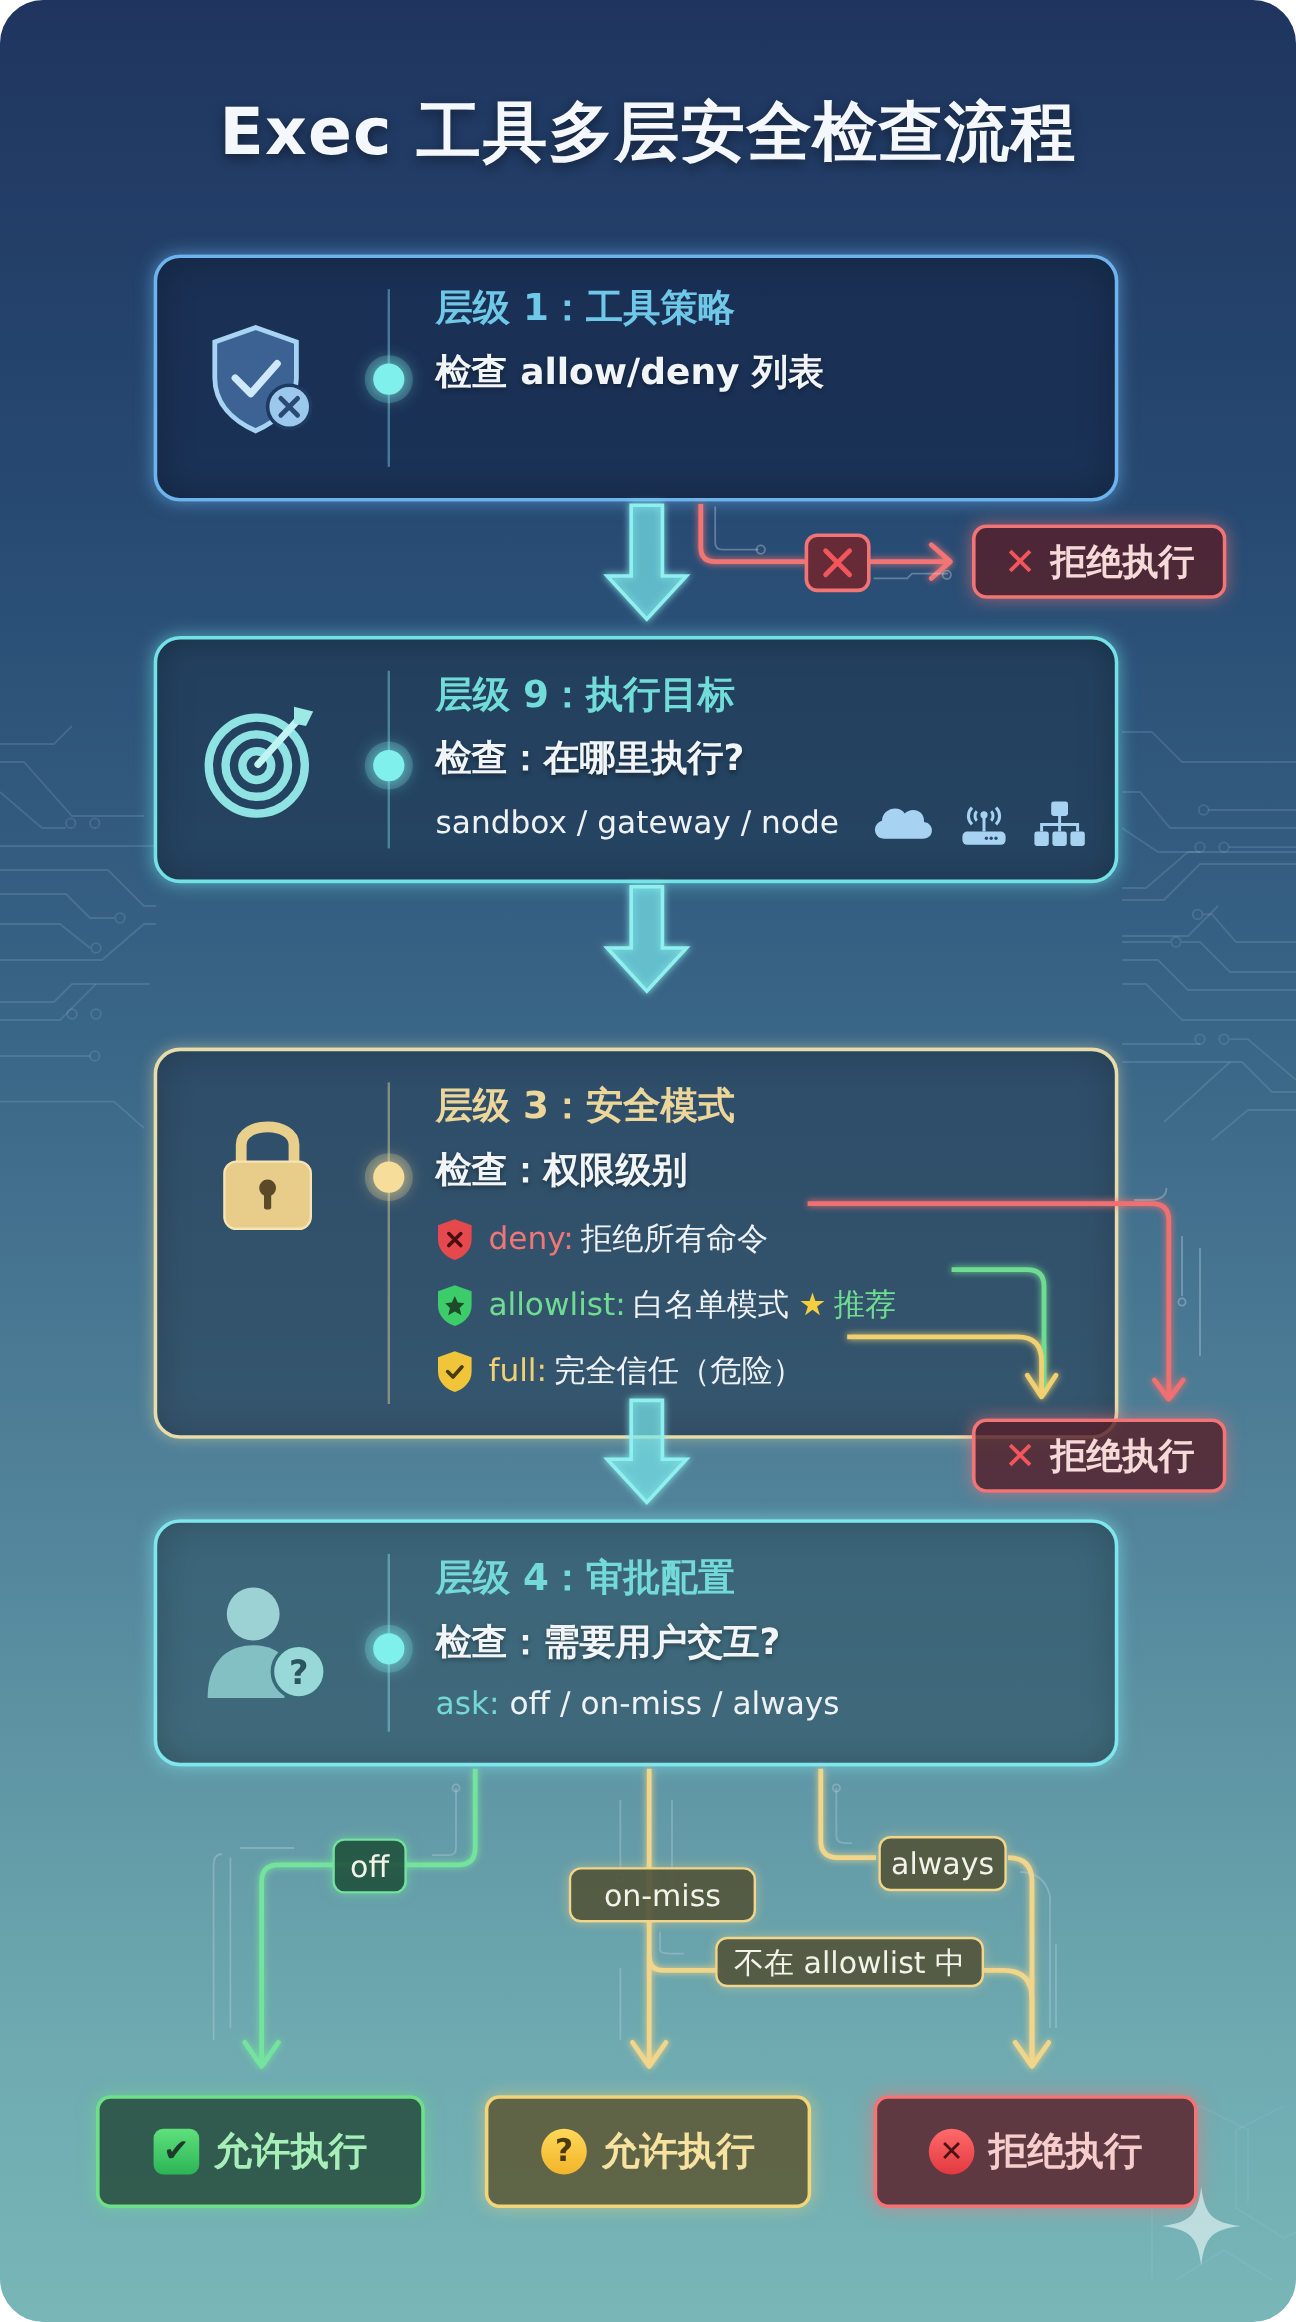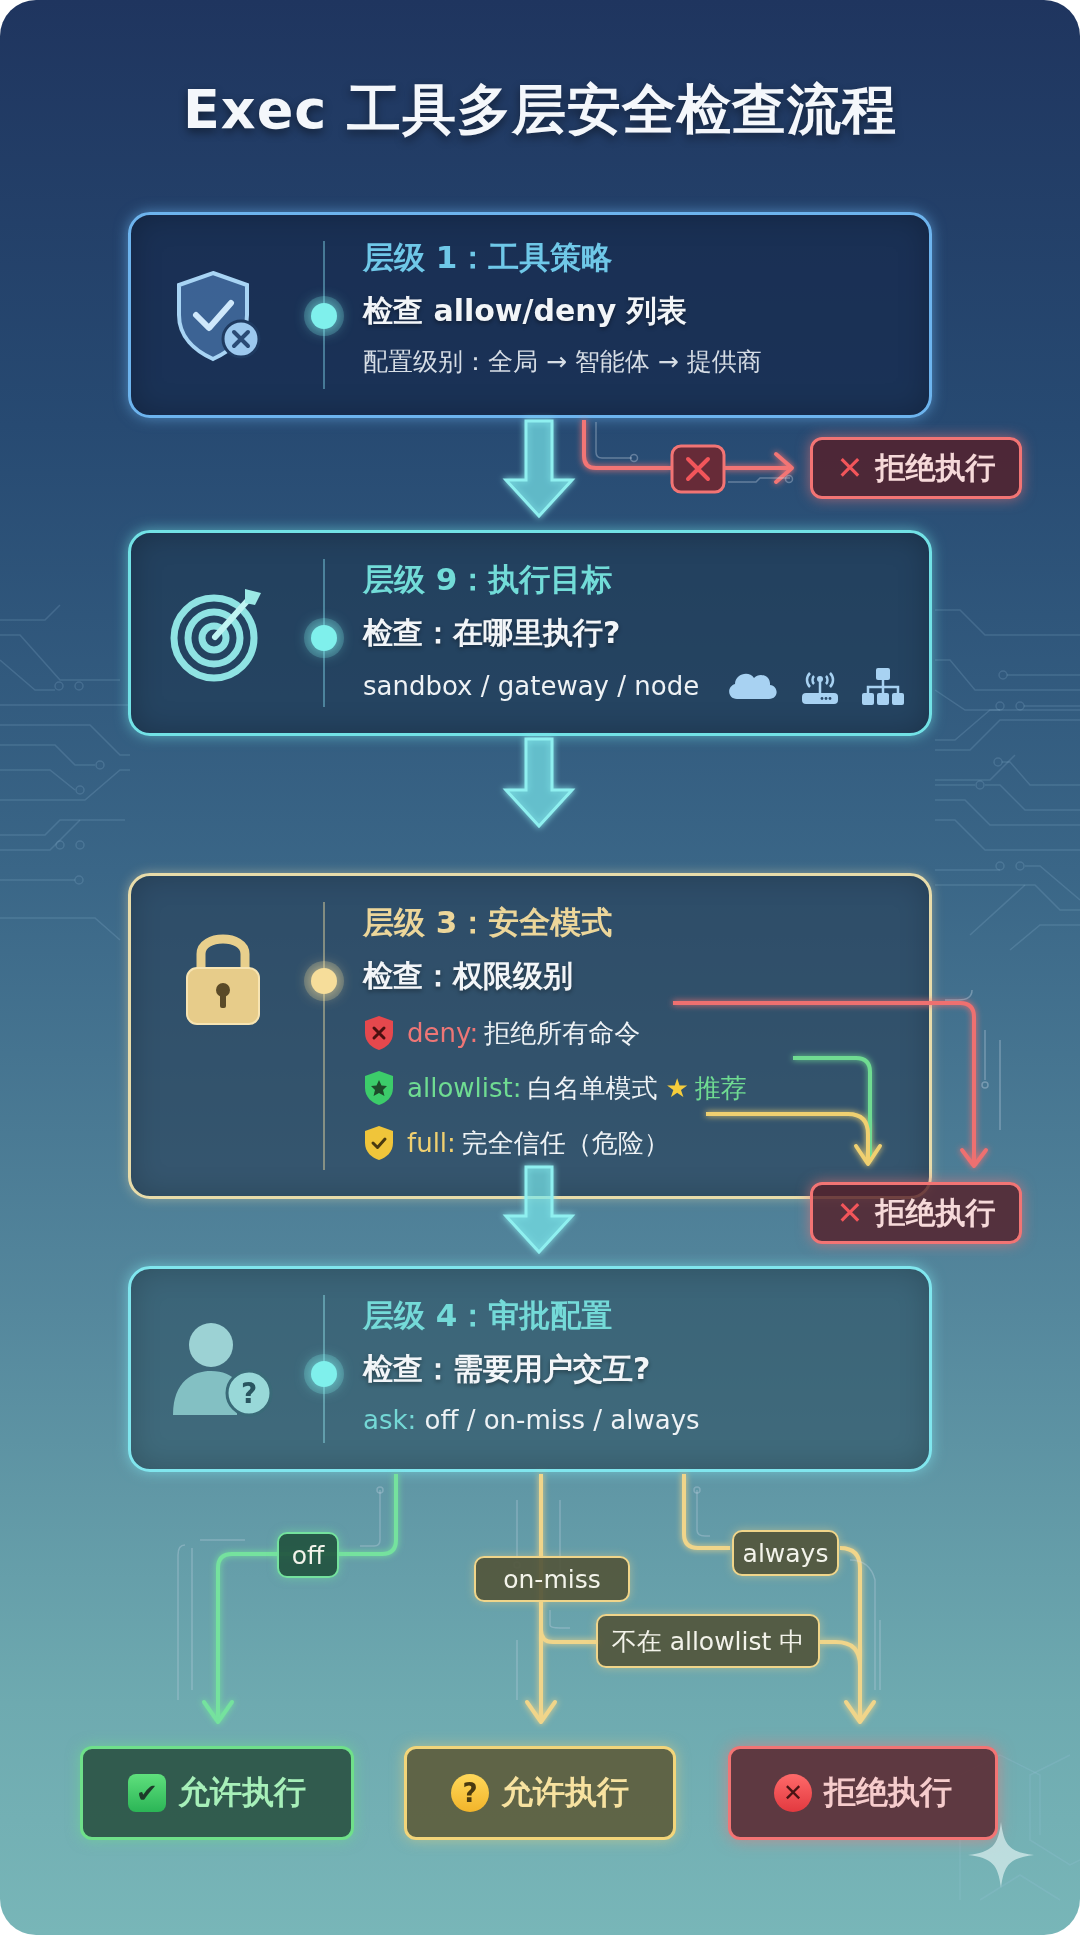--- a/index.html
+++ b/index.html
@@ -162,21 +162,20 @@
         <path d="M27 48 L40 61 L62 36" fill="none" stroke="#cfe8fb" stroke-width="6" stroke-linecap="round" stroke-linejoin="round"></path>
         <circle cx="72" cy="72" r="18" fill="#9cc8ee" stroke="#1f3a60" stroke-width="3"></circle>
         <path d="M65 65 L79 79 M79 65 L65 79" stroke="#2a4a75" stroke-width="4" stroke-linecap="round"></path>
       </svg>
     </div>
     <div class="divider"></div>
     <div class="dot"></div>
     <div class="text" style="top:22px;">
       <div class="lvl">层级 1：工具策略</div>
       <div class="check">检查 allow/deny 列表</div>
-      <div class="sub">配置级别：全局 → 智能体 → 提供商</div>
     </div>
   </div>
 
   <div class="card c2">
     <div class="icon" style="top:50px;">
       <svg width="100" height="100" viewBox="0 0 100 100">
         <circle cx="45" cy="55" r="40" fill="none" stroke="#8fe3e3" stroke-width="7"></circle>
         <circle cx="45" cy="55" r="26" fill="none" stroke="#8fe3e3" stroke-width="7"></circle>
         <circle cx="45" cy="55" r="12" fill="none" stroke="#8fe3e3" stroke-width="7"></circle>
         <path d="M46 54 L80 16" stroke="#bff4f2" stroke-width="6" stroke-linecap="round"></path>
@@ -365,21 +364,21 @@
   </div>
 
   <div class="reject" style="left:810px; top:1182px; width:212px;">
     <span class="x">✕</span>
     <span>拒绝执行</span>
   </div>
 
   <div class="pill pill-off" style="left:277px; top:1532px; width:62px;">off</div>
   <div class="pill pill-y" style="left:474px; top:1556px; width:156px;">on-miss</div>
   <div class="pill pill-y" style="left:732px; top:1530px; width:107px;">always</div>
-  <div class="pill pill-y" style="left:596px; top:1614px; width:224px; height:54px;">不在 allowlist 中</div>
+  <div class="pill pill-y" style="left:596px; top:1614px; width:224px; height:42px;">不在 allowlist 中</div>
 
   <div class="outcome o-allow">
     <span class="badge badge-check">✔</span>
     <span>允许执行</span>
   </div>
   <div class="outcome o-ask">
     <span class="badge badge-q">?</span>
     <span>允许执行</span>
   </div>
   <div class="outcome o-deny">

